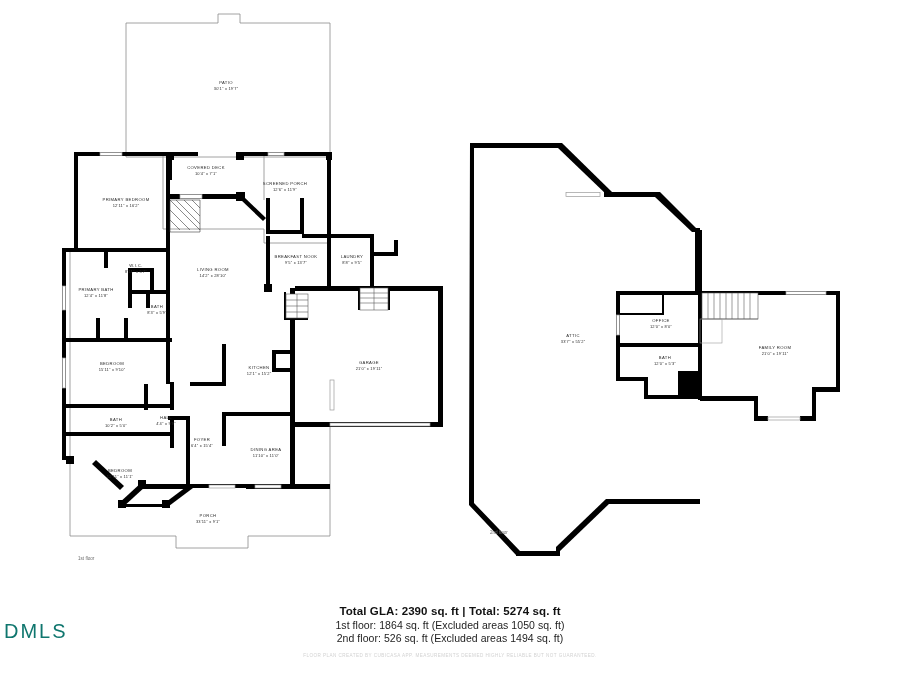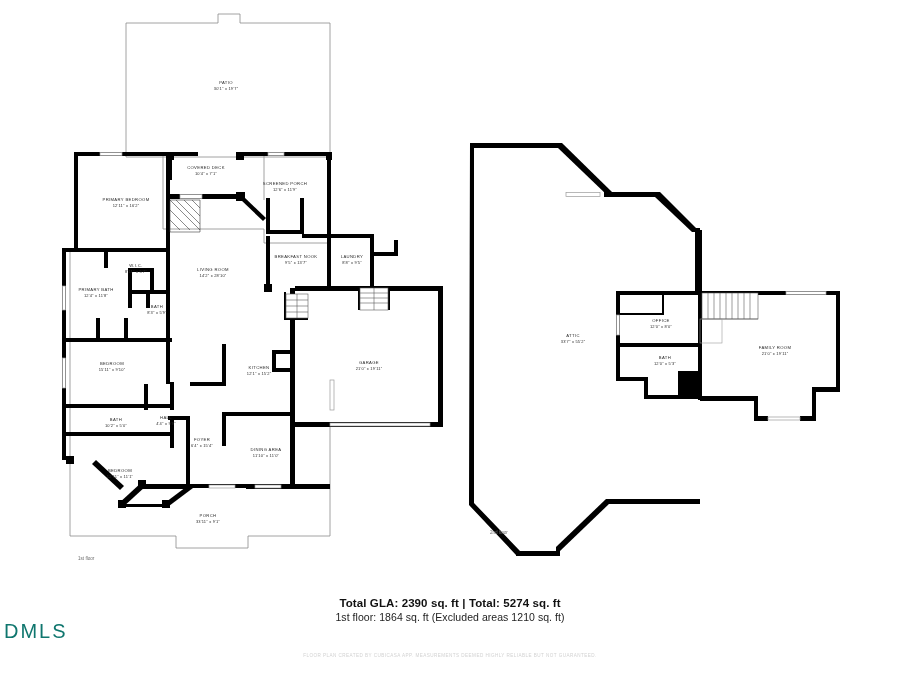--- a/index.html
+++ b/index.html
@@ -70,21 +70,21 @@
     left: 0;
     right: 0;
     top: 597px;
     text-align: center;
   }
   .summary-total {
     font-size: 11.5px;
     font-weight: bold;
     color: #111111;
     letter-spacing: 0.1px;
-    margin: 0 0 2px 0;
+    margin: 8px 0 2px 0;
   }
   .summary-line {
     font-size: 10.5px;
     color: #1d1d1d;
     margin: 0 0 1px 0;
     letter-spacing: 0.05px;
   }
   .disclaimer {
     position: absolute;
     left: 0;
@@ -417,16 +417,17 @@
 
       <text class="floor-tag" x="490" y="534">2nd floor</text>
     </g>
   </g>
 </svg>
 
 <div class="watermark">DMLS</div>
 
 <div class="summary">
   <p class="summary-total">Total GLA: 2390 sq. ft | Total: 5274 sq. ft</p>
-  <p class="summary-line">1st floor: 1864 sq. ft (Excluded areas 1210 sq. ft)</p>
+  <p class="summary-line">1st floor: 1864 sq. ft (Excluded areas 1050 sq. ft)</p>
+  <p class="summary-line">2nd floor: 526 sq. ft (Excluded areas 1494 sq. ft)</p>
 </div>
 
 <div class="disclaimer">FLOOR PLAN CREATED BY CUBICASA APP. MEASUREMENTS DEEMED HIGHLY RELIABLE BUT NOT GUARANTEED.</div>
 
 </body></html>

